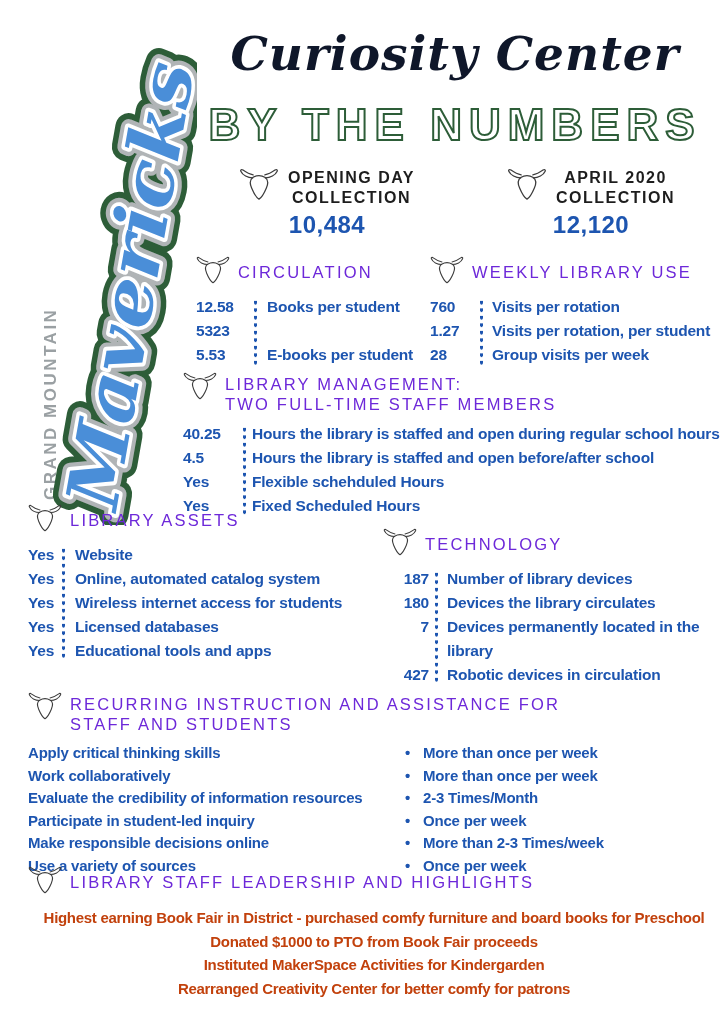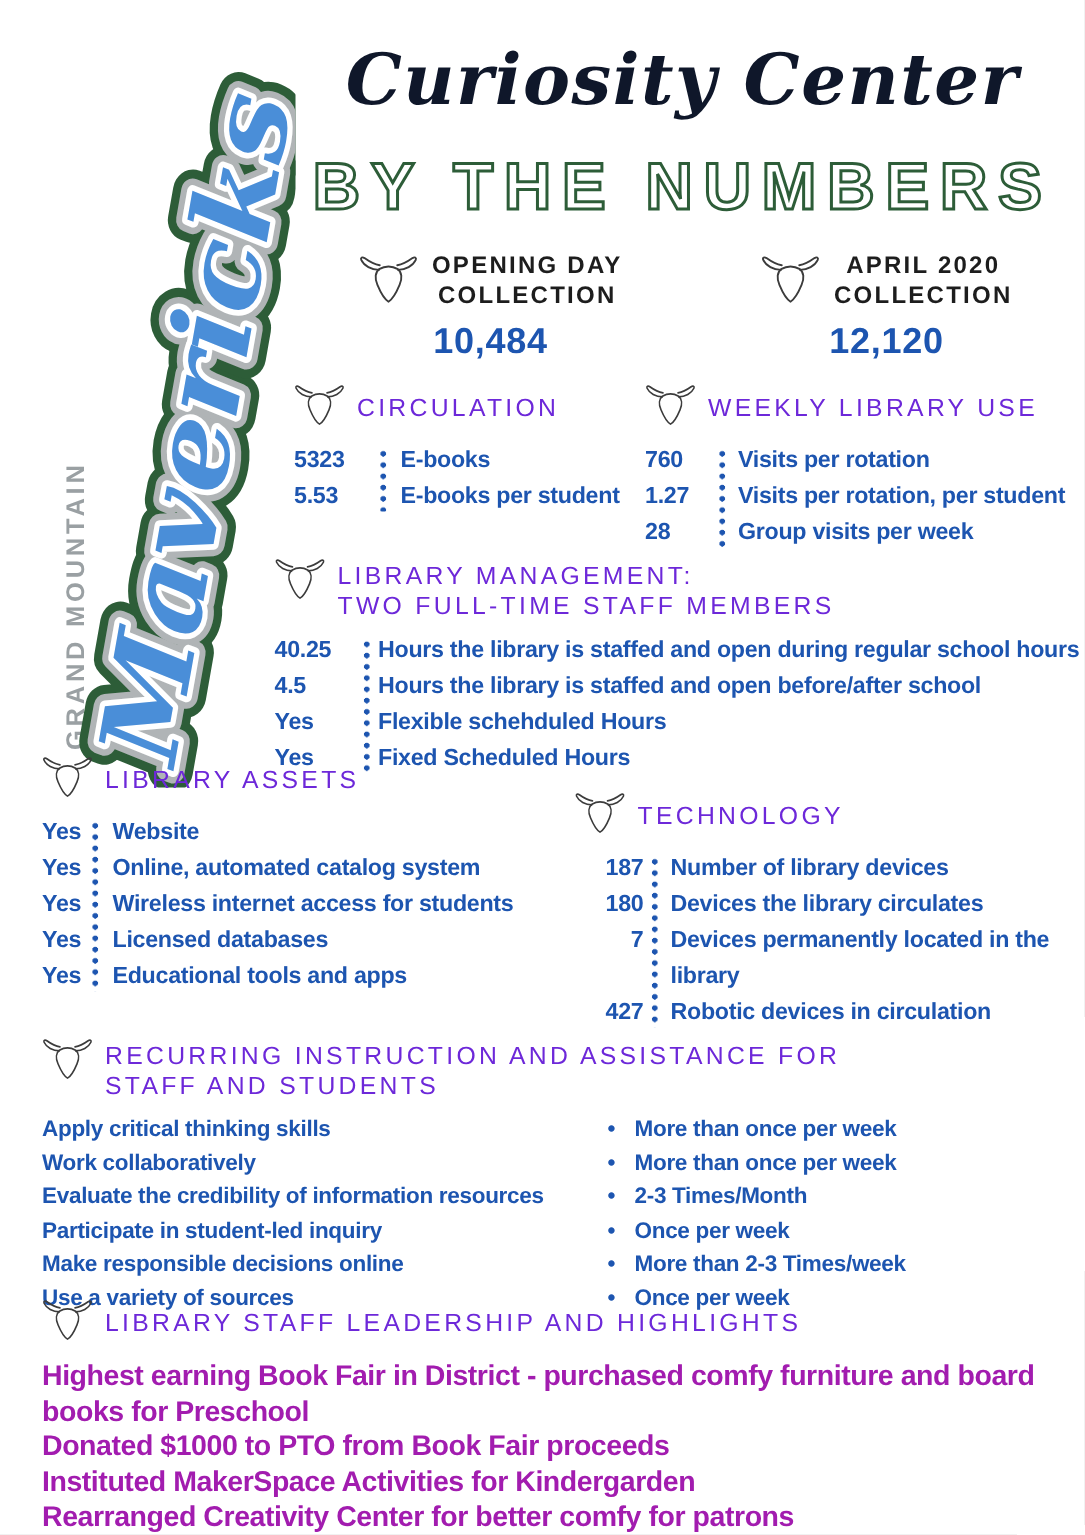--- a/index.html
+++ b/index.html
@@ -19,21 +19,21 @@
     position:absolute;left:187px;top:100px;width:536px;text-align:center;
     font-family:"Liberation Sans",sans-serif;font-weight:bold;
     font-size:44px;letter-spacing:7px;color:#2d5d38;white-space:nowrap;
   }
   @supports (-webkit-text-stroke:2px #000){
     .outline-title{color:transparent;-webkit-text-stroke:2px #2d5d38;}
   }
   
   .collections{position:absolute;left:195px;top:168px;width:528px;display:flex;}
   .collection{flex:1;text-align:center;}
-  .collection .head{display:inline-flex;align-items:center;gap:9px;}
+  .collection .head{display:inline-flex;align-items:flex-start;gap:9px;}
   .coll-label{font-weight:bold;color:#1d1d1d;font-size:16px;letter-spacing:1.5px;line-height:20px;}
   .coll-value{font-size:24px;font-weight:bold;color:#1d55b0;margin-top:3px;letter-spacing:.5px;}
   
   .sec-head{display:flex;align-items:flex-start;gap:8px;}
   .sec-title{font-weight:normal;color:#6d28d9;font-size:16.5px;letter-spacing:2.2px;line-height:20px;padding-top:6px;}
   .bull{width:34px;height:31px;flex:none;}
   .bull.big{width:40px;height:36px;}
   
   .statlist{position:relative;margin-top:8px;}
   .dots{
@@ -62,21 +62,21 @@
   .sec-recurring{position:absolute;left:28px;top:692px;width:684px;}
   .rec-cols{display:flex;margin-top:8px;gap:20px;}
   .rec-skills{width:357px;}
   .rec-freqs{flex:1;}
   .rec-item{color:#1d55b0;font-weight:bold;font-size:15px;letter-spacing:-0.2px;line-height:22.5px;}
   .freq-row{display:flex;align-items:flex-start;}
   .freq-bullet{width:18px;flex:none;color:#1d55b0;font-weight:bold;font-size:15px;line-height:22.5px;}
   
   .sec-leadership{position:absolute;left:28px;top:866px;width:692px;}
   .lead-list{margin-top:9px;}
-  .lead-item{color:#a21caf;font-weight:bold;font-size:19px;letter-spacing:-0.3px;line-height:23.5px;}
+  .lead-item{color:#c2410c;font-weight:bold;font-size:15px;letter-spacing:-0.3px;line-height:23.5px;text-align:center;}
 </style>
 </head>
 <body>
 
 <svg width="0" height="0" style="position:absolute">
   <defs>
     <symbol id="bullhead" viewBox="0 0 44 40">
       <g fill="none" stroke="#3c3c3c" stroke-width="1.4" stroke-linejoin="round" stroke-linecap="round">
         <path d="M15 11 C 9.5 11, 3.8 8, 1.8 3.6 C 1.1 2, 2.6 1.2, 4.2 2.3 C 8.2 5.2, 11.5 7, 15.5 7.6"></path>
         <path d="M29 11 C 34.5 11, 40.2 8, 42.2 3.6 C 42.9 2, 41.4 1.2, 39.8 2.3 C 35.8 5.2, 32.5 7, 28.5 7.6"></path>
@@ -132,24 +132,27 @@
   <div class="sec-circulation">
     <div class="sec-head">
       <svg class="bull">
           <use href="#bullhead"></use>
         </svg>
       <div class="sec-title">CIRCULATION</div>
     </div>
     <div class="statlist">
       <div class="dots"></div>
 
+        <div class="statrow">
+          <div class="val">12.58</div>
+          <div class="lbl">Books per student</div>
+        </div>
 
         <div class="statrow">
           <div class="val">5323</div>
-          <div class="lbl">E-books</div>
         </div>
 
         <div class="statrow">
           <div class="val">5.53</div>
           <div class="lbl">E-books per student</div>
         </div>
       </div>
   </div>
 
   <div class="sec-weekly">

